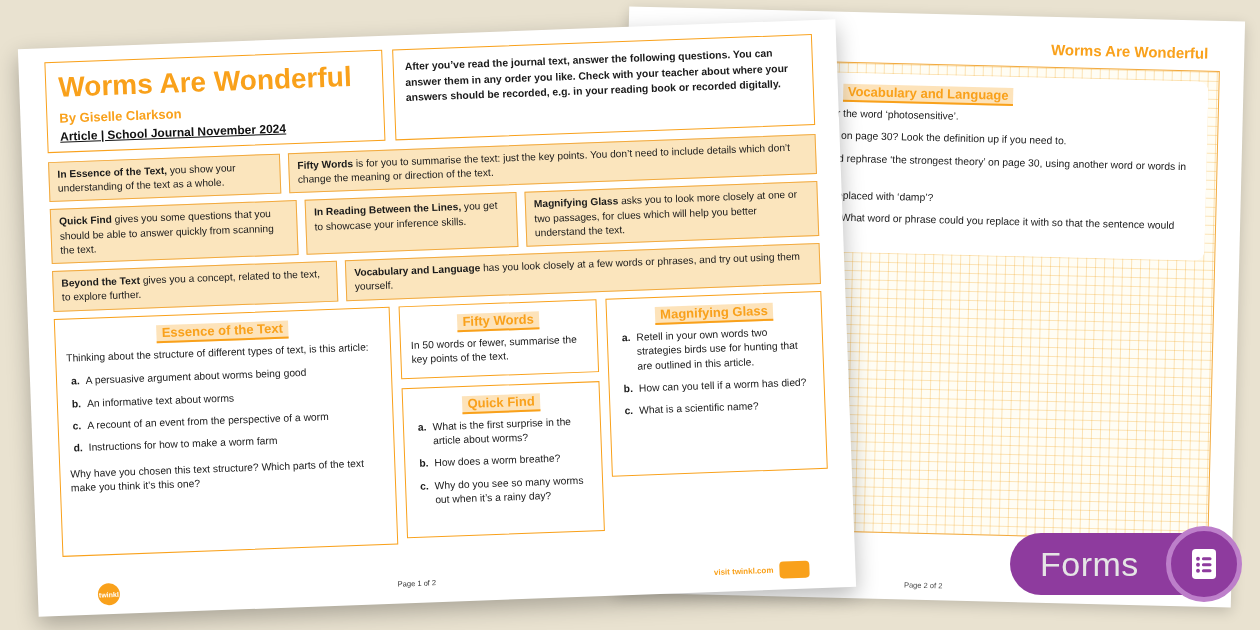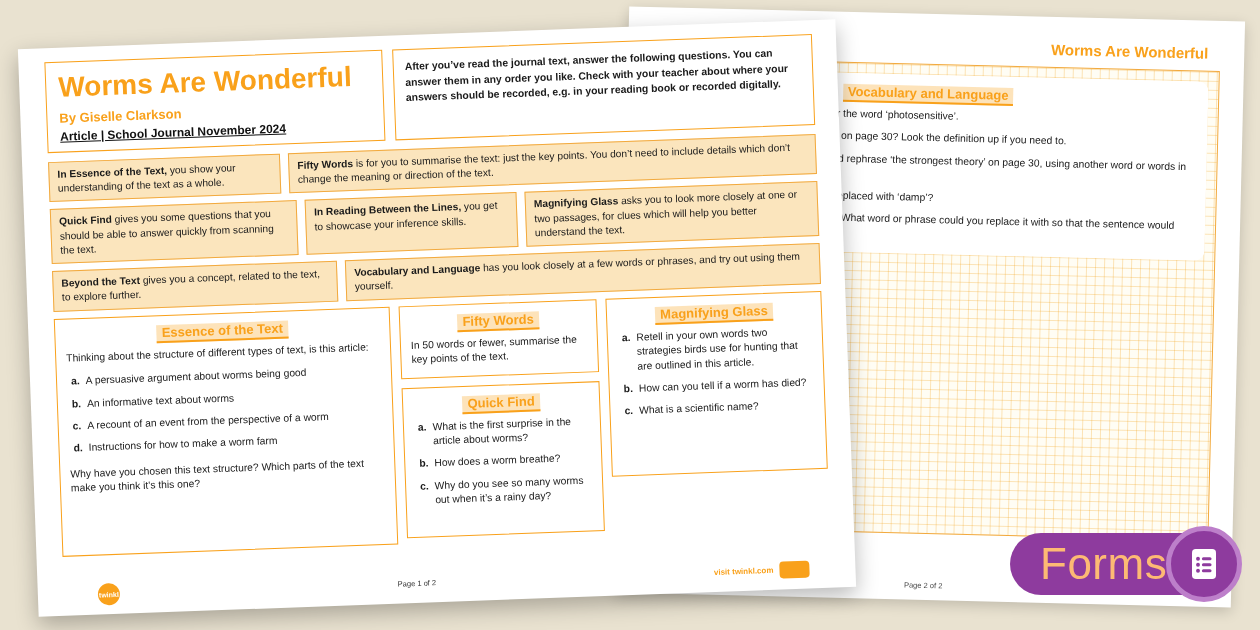--- a/index.html
+++ b/index.html
@@ -99,21 +99,21 @@
   .visit-group { display:flex; align-items:center; gap:6px; }
   .visit-text { color:#f9a11b; font-weight:bold; font-size:8px; }
   .quality-badge { width:30px; height:17px; border-radius:4px; background:#f9a11b; }
 
   
   .forms-badge { position:absolute; right:18px; bottom:28px; width:232px; height:76px; }
   .forms-pill {
     position:absolute; left:0; right:14px; top:7px; bottom:7px;
     background:#8e3b9e; border-radius:999px;
     display:flex; align-items:center; padding-left:30px;
-    color:#fdba74; font-size:44px; letter-spacing:.5px;text-align:right;
+    color:#e5e5e5; font-size:34px; letter-spacing:.5px;text-align:right;
   }
   .forms-circle {
     position:absolute; right:0; top:0; width:76px; height:76px; border-radius:50%;
     background:#8e3b9e; border:5px solid #bd7fca;
     display:flex; align-items:center; justify-content:center;
   }
 </style>
 </head>
 <body>
 

